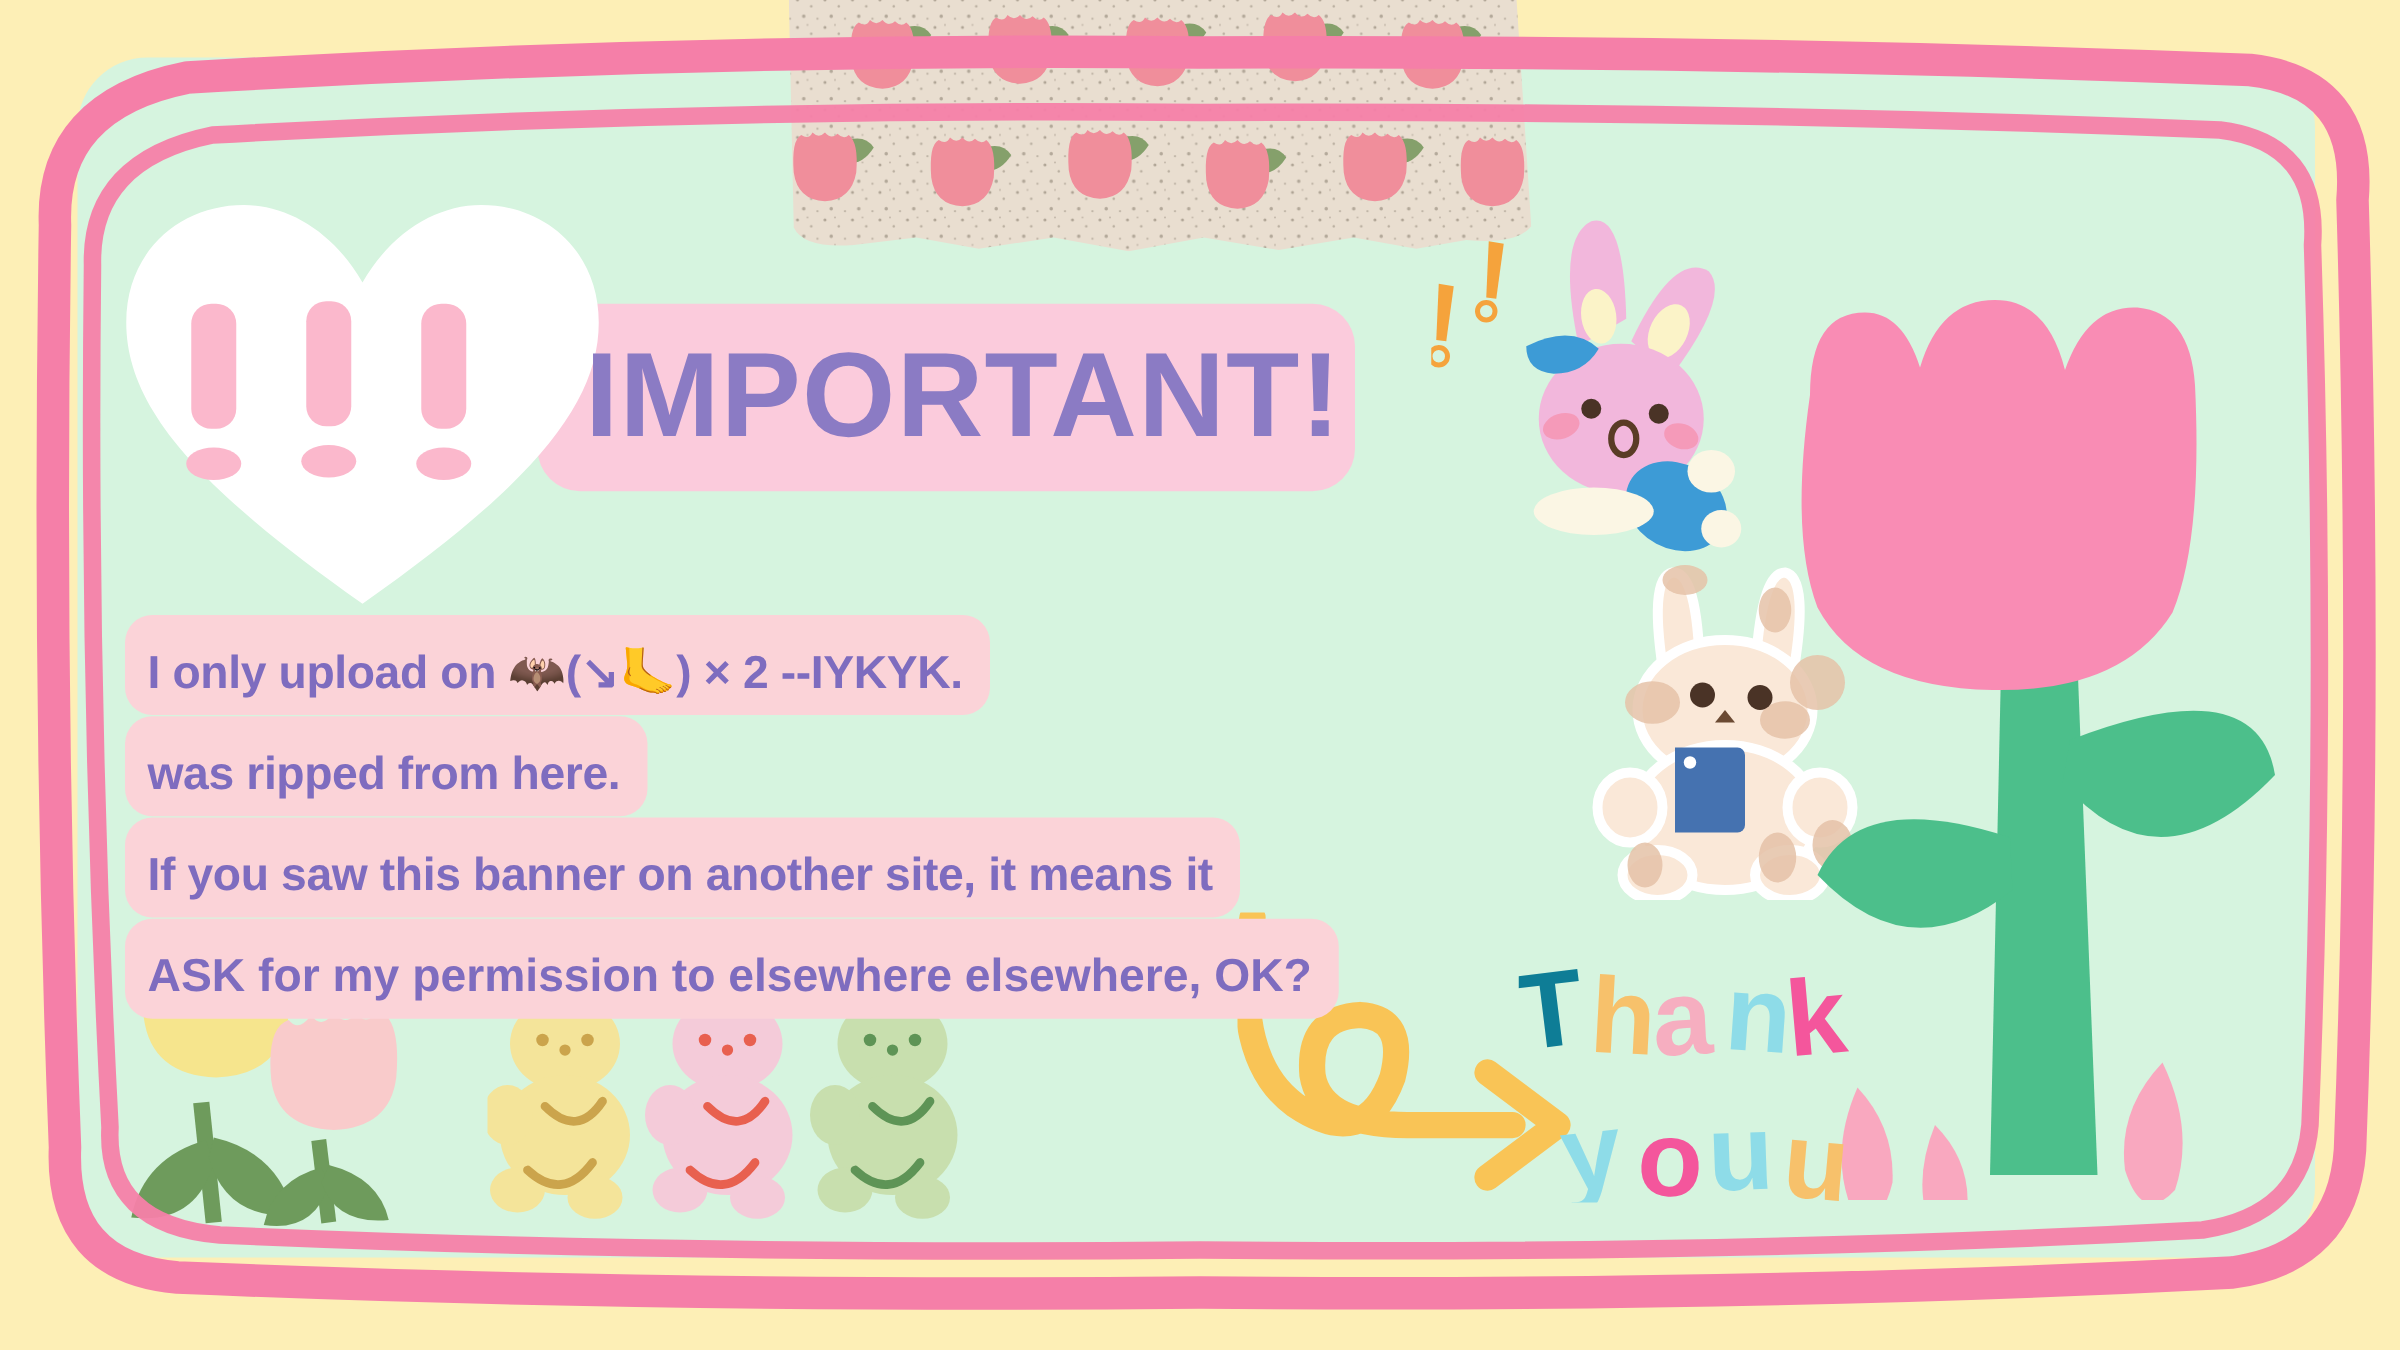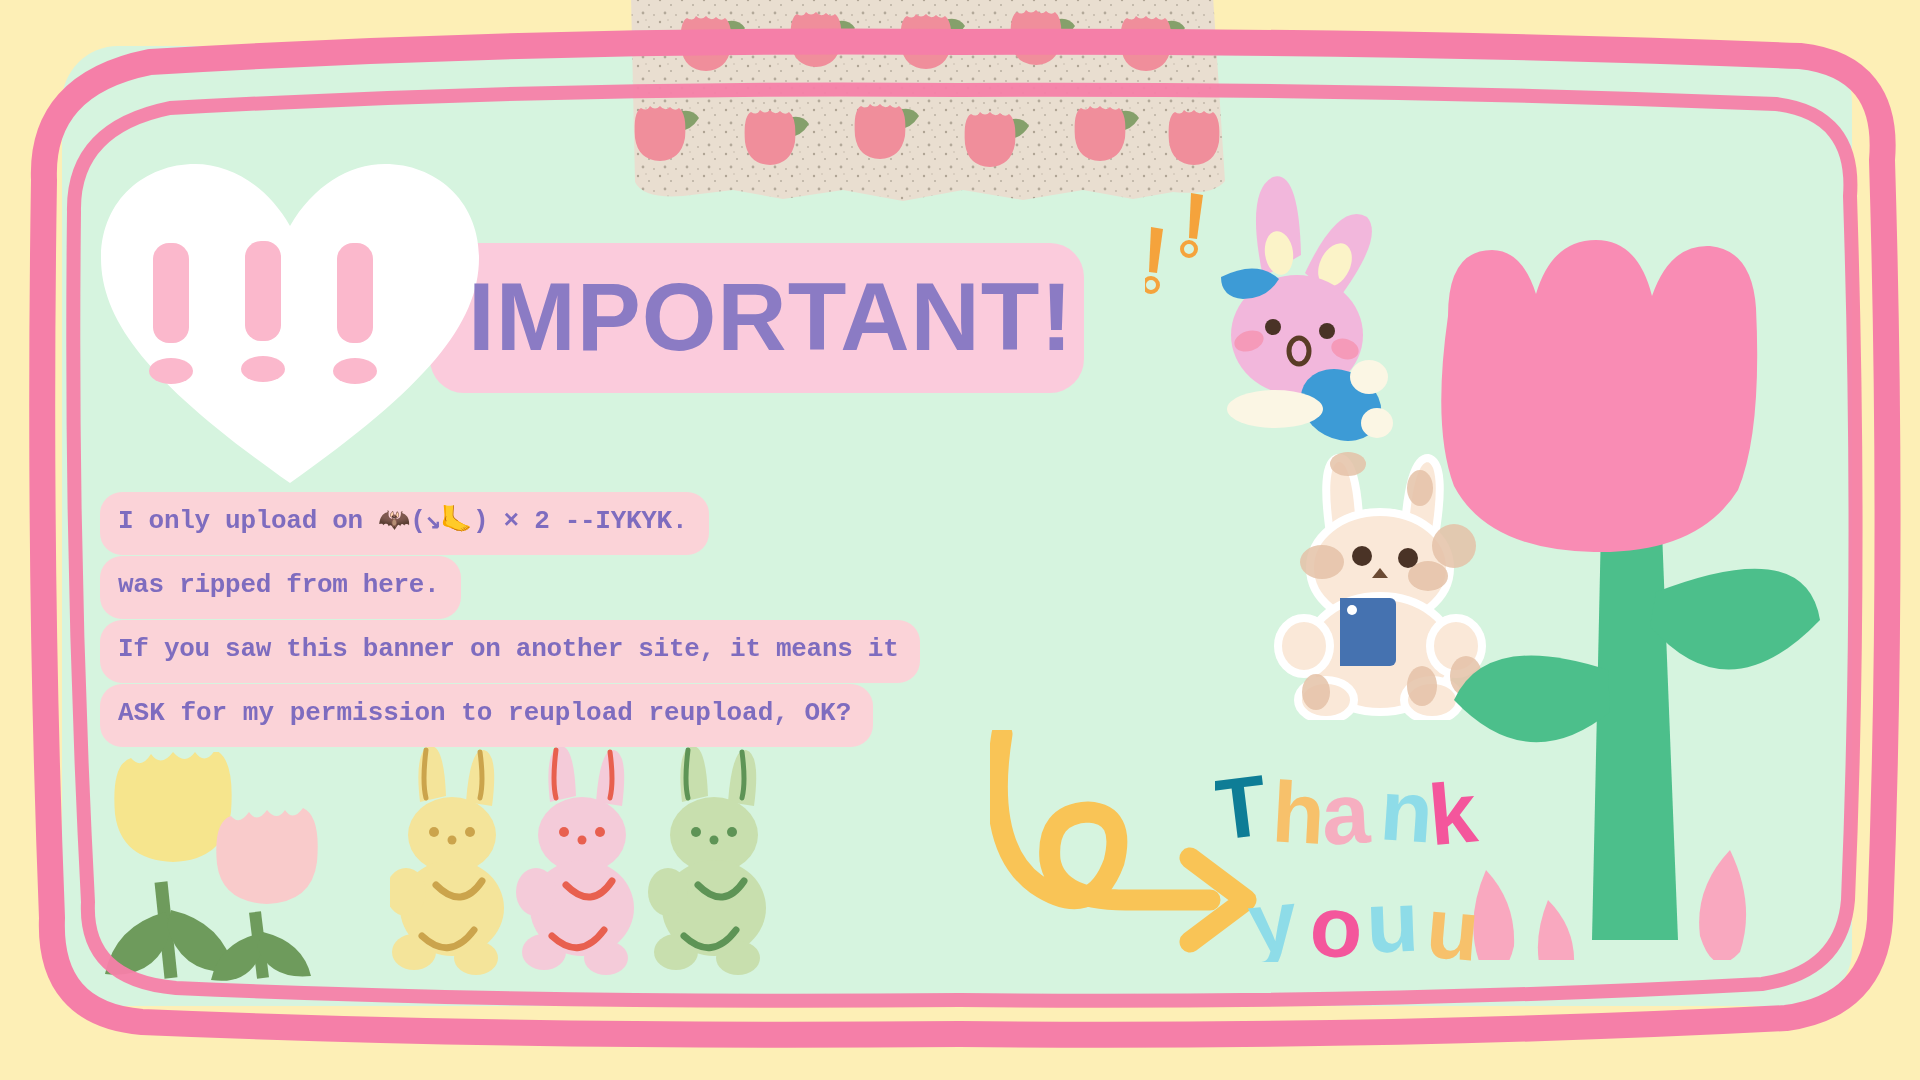--- a/index.html
+++ b/index.html
@@ -35,25 +35,25 @@
     font-size:96px;font-weight:bold;letter-spacing:1px;
     color:#8B7BC4;line-height:110px;white-space:nowrap;
     font-family:"Liberation Sans", sans-serif;
   }
 
   
   .body-block{position:absolute;left:100px;top:492px;z-index:14;}
   .bline{
     display:block;width:max-content;
     background:#FBD3D8;border-radius:22px;
-    padding:0 22px 5px 18px;
+    padding:17px 22px 5px 18px;
     color:#7E6CBF;font-weight:bold;
-    font-size:26px;line-height:58px;
+    font-size:37px;line-height:58px;
     margin-bottom:1px;white-space:nowrap;
-    font-family:Liberation Mono, monospace;
+    font-family:Liberation Sans, sans-serif;
   }
   .bline.condensed{font-stretch:condensed;letter-spacing:-0.3px;}
 
   
   .art{position:absolute;z-index:12;}
   #tulips-left{left:95px;top:752px;width:250px;height:230px;}
   #gummies{left:390px;top:740px;width:420px;height:250px;}
   #bunny-fly{left:1145px;top:165px;width:250px;height:290px;}
   #bunny-phone{left:1270px;top:450px;width:230px;height:270px;}
   #big-tulip{left:1430px;top:240px;width:390px;height:720px;}
@@ -149,21 +149,21 @@
     </g>
   </svg>
 
   <div class="imp-band"></div>
   <div class="imp-text">IMPORTANT!</div>
 
   <div class="body-block">
     <span class="bline condensed">I only upload on 🦇(↘🦶) × 2 --IYKYK.</span>
     <span class="bline condensed">was ripped from here.</span>
     <span class="bline condensed">If you saw this banner on another site, it means it</span>
-    <span class="bline">ASK for my permission to reupload reupload, OK?</span>
+    <span class="bline">ASK for my permission to elsewhere elsewhere, OK?</span>
   </div>
 
   <svg class="art" id="tulips-left" viewBox="0 0 250 230">
     <path d="M66 130 L76 226" stroke="#6E9B5C" stroke-width="13" fill="none"></path>
     <path d="M70 160 q-50 14 -60 62 q52 6 66 -44 Z" fill="#6E9B5C"></path>
     <path d="M76 158 q52 12 64 62 q-54 4 -68 -46 Z" fill="#6E9B5C"></path>
     <path d="M20 62 q-4 -50 16 -56 q10 12 20 -4 q10 14 22 -2 q12 14 22 0 q10 14 20 -2 q20 8 16 62 q-6 48 -58 50 q-52 -2 -58 -48 Z" fill="#F6E58D"></path>
     <path d="M160 160 L168 226" stroke="#6E9B5C" stroke-width="12" fill="none"></path>
     <path d="M162 182 q-38 10 -46 46 q40 6 52 -32 Z" fill="#6E9B5C"></path>
     <path d="M168 180 q40 10 48 44 q-42 4 -54 -30 Z" fill="#6E9B5C"></path>

